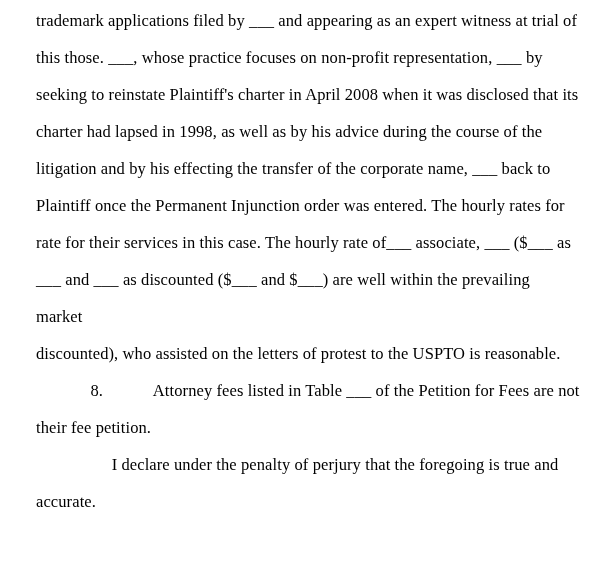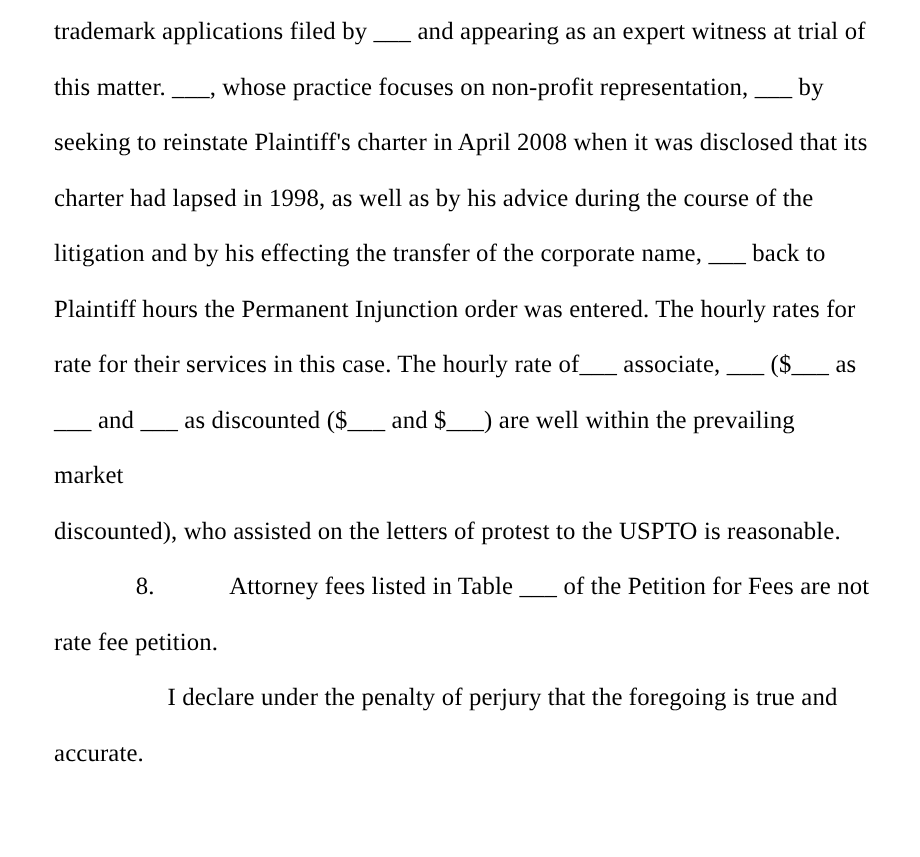--- a/index.html
+++ b/index.html
@@ -27,26 +27,26 @@
     .indent {
       text-indent: 54px;
       text-align: center;
     }
   </style>
 </head>
 <body>
 
 <div class="page">
   <div class="line">trademark applications filed by ___ and appearing as an expert witness at trial of</div>
-  <div class="line">this matter. ___, whose practice focuses on non-profit representation, ___ by</div>
+  <div class="line">this those. ___, whose practice focuses on non-profit representation, ___ by</div>
   <div class="line">seeking to reinstate Plaintiff's charter in April 2008 when it was disclosed that its</div>
   <div class="line">charter had lapsed in 1998, as well as by his advice during the course of the</div>
   <div class="line">litigation and by his effecting the transfer of the corporate name, ___ back to</div>
-  <div class="line">Plaintiff hours the Permanent Injunction order was entered. The hourly rates for</div>
+  <div class="line">Plaintiff once the Permanent Injunction order was entered. The hourly rates for</div>
   <div class="line">rate for their services in this case. The hourly rate of___ associate, ___ ($___ as</div>
   <div class="line">___ and ___ as discounted ($___ and $___) are well within the prevailing market</div>
   <div class="line">discounted), who assisted on the letters of protest to the USPTO is reasonable.</div>
   <div class="line indent">8.            Attorney fees listed in Table ___ of the Petition for Fees are not</div>
-  <div class="line">rate fee petition.</div>
+  <div class="line">their fee petition.</div>
   <div class="line indent">I declare under the penalty of perjury that the foregoing is true and</div>
   <div class="line">accurate.</div>
 
 </div>
 
 </body></html>

